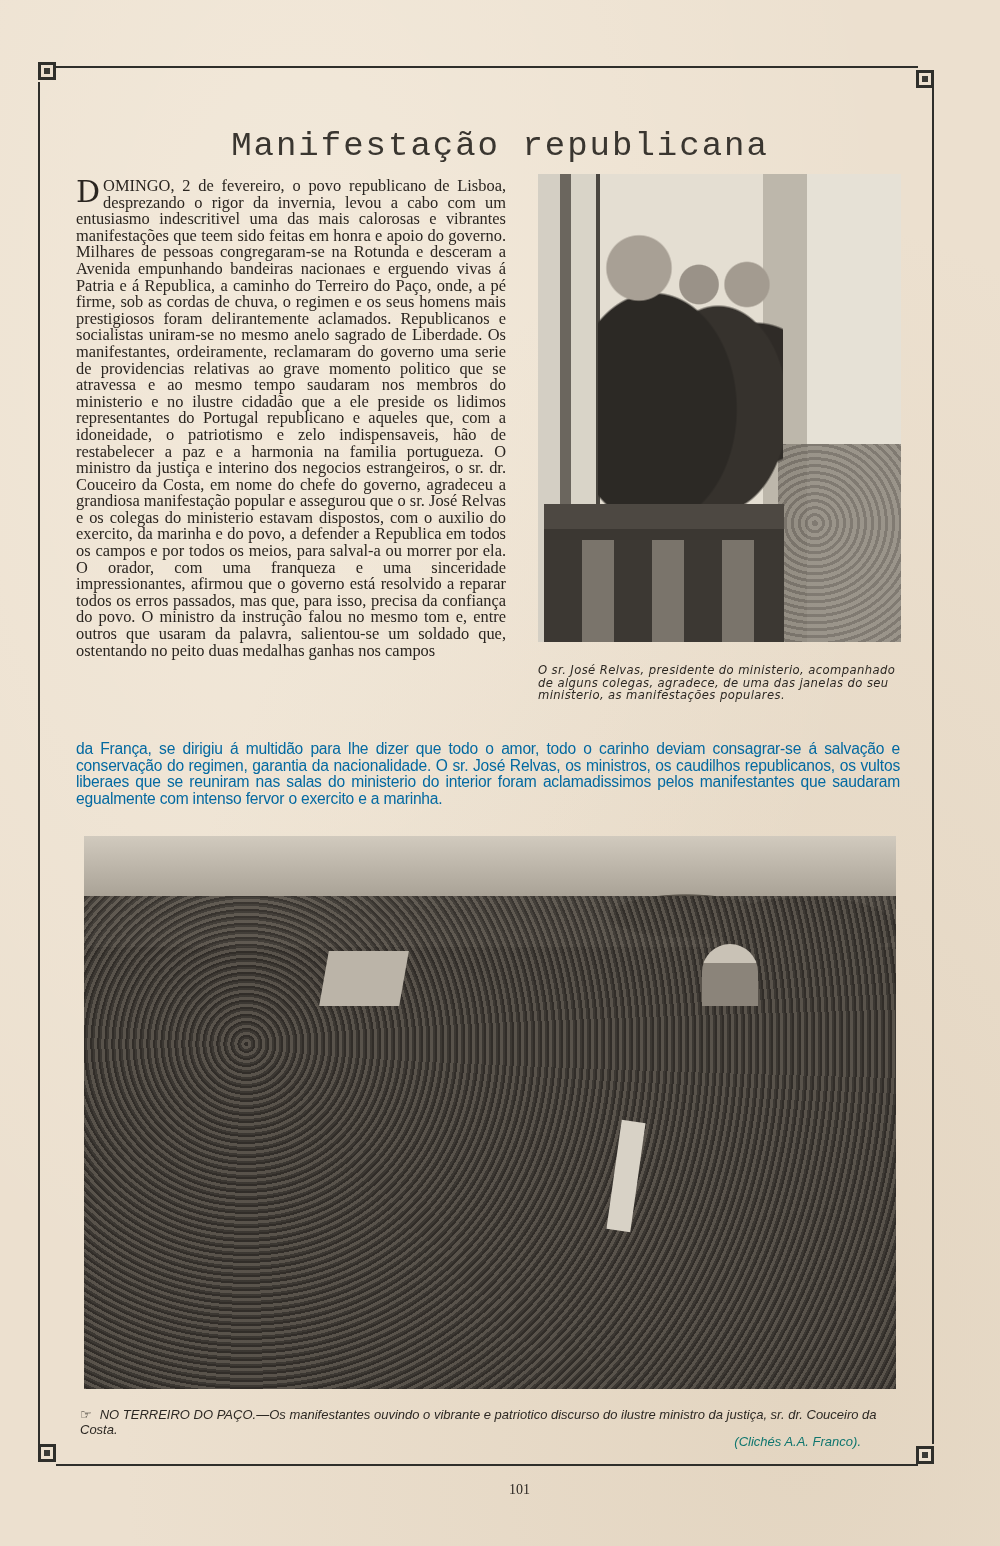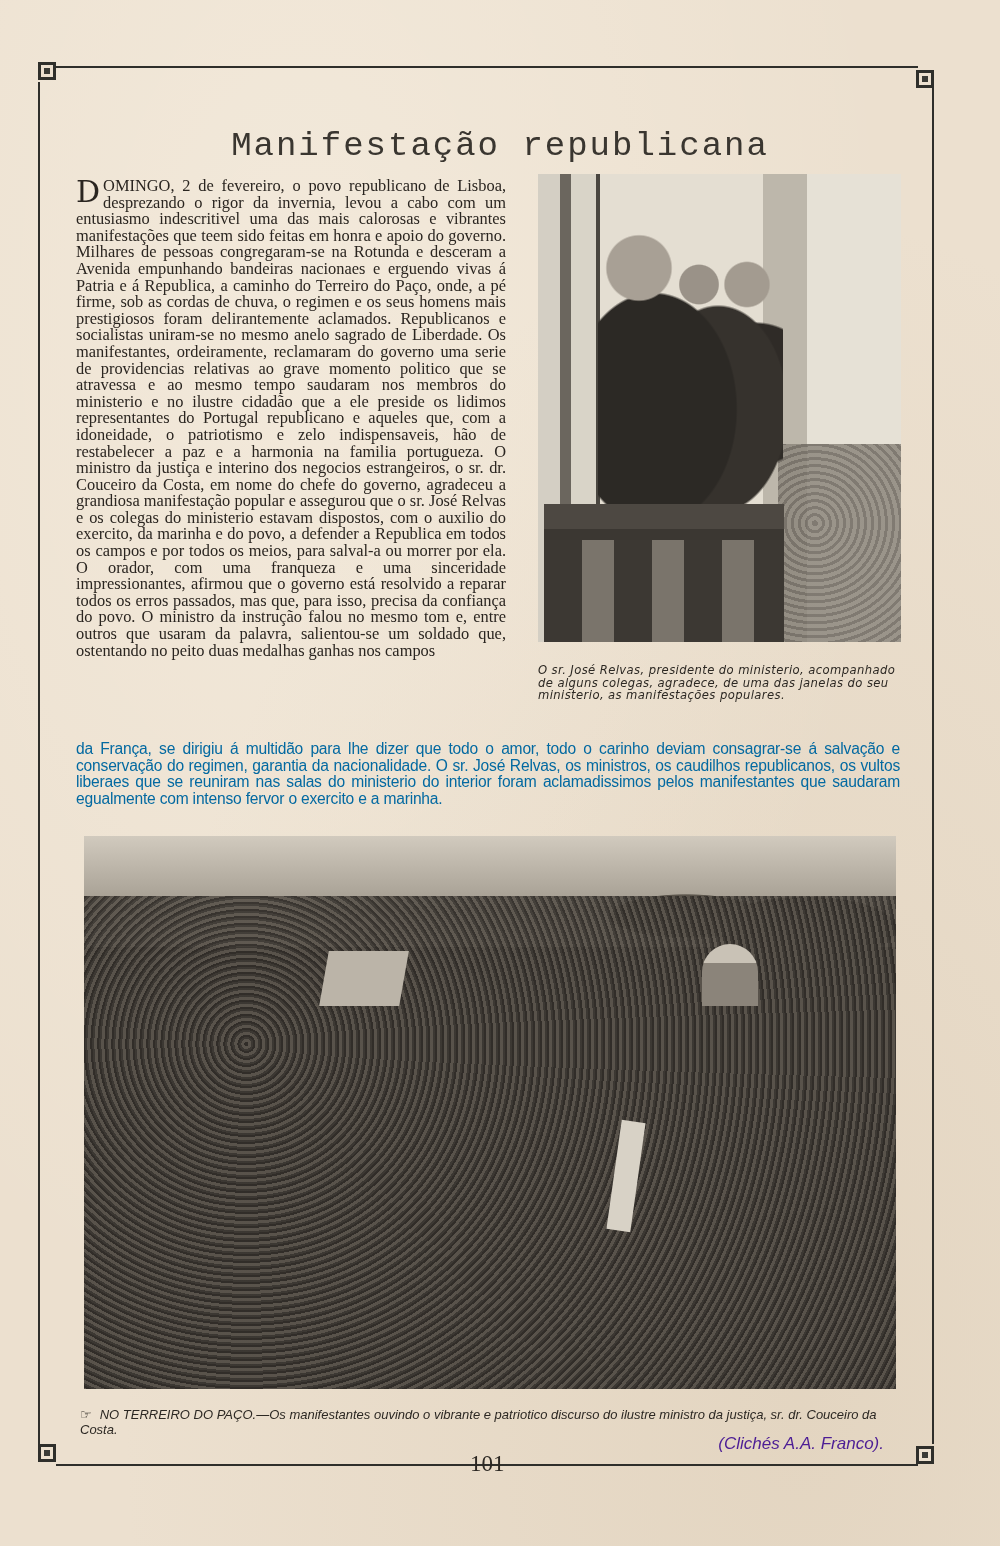--- a/index.html
+++ b/index.html
@@ -119,27 +119,27 @@
   }
   .caption-bottom {
     position:absolute; left:80px; top:1408px; width:800px;
     font-family:"Liberation Sans", sans-serif; font-style:italic;
     font-size:13px; line-height:14.5px; color:#2c2823; text-align:left;
   }
   .caption-bottom .hand-icon {
     display:inline-block; margin-right:8px; font-style:normal; font-size:13px;
   }
   .credit {
-    position:absolute; right:116px; top:1434px;
-    font-family:"Liberation Sans", sans-serif; font-style:italic; font-size:17px;
-    color:#4c1d95;
+    position:absolute; right:139px; top:1434px;
+    font-family:"Liberation Sans", sans-serif; font-style:italic; font-size:13px;
+    color:#0f766e;
   }
   .page-number {
-    position:absolute; left:470px; top:1451px; width:60px; text-align:left;
-    font-family:"Liberation Serif", serif; font-size:23px; color:#2c2823;
+    position:absolute; left:470px; top:1482px; width:60px; text-align:right;
+    font-family:"Liberation Serif", serif; font-size:14px; color:#2c2823;
   }
 </style>
 </head>
 <body>
 
 <div class="page-bg"></div>
 
 <div class="frame-line" style="left:56px; top:66px; width:862px; height:2px;"></div>
 <div class="frame-line" style="left:56px; top:1464px; width:862px; height:2px;"></div>
 <div class="frame-line" style="left:38px; top:82px; width:2px; height:1362px;"></div>

